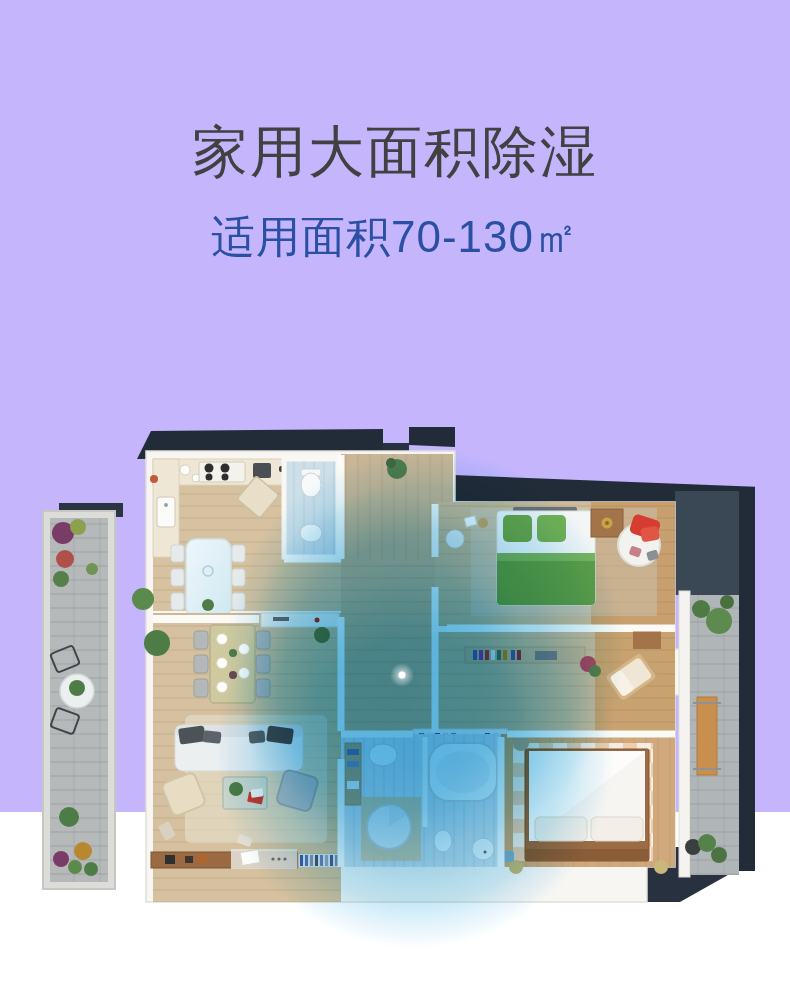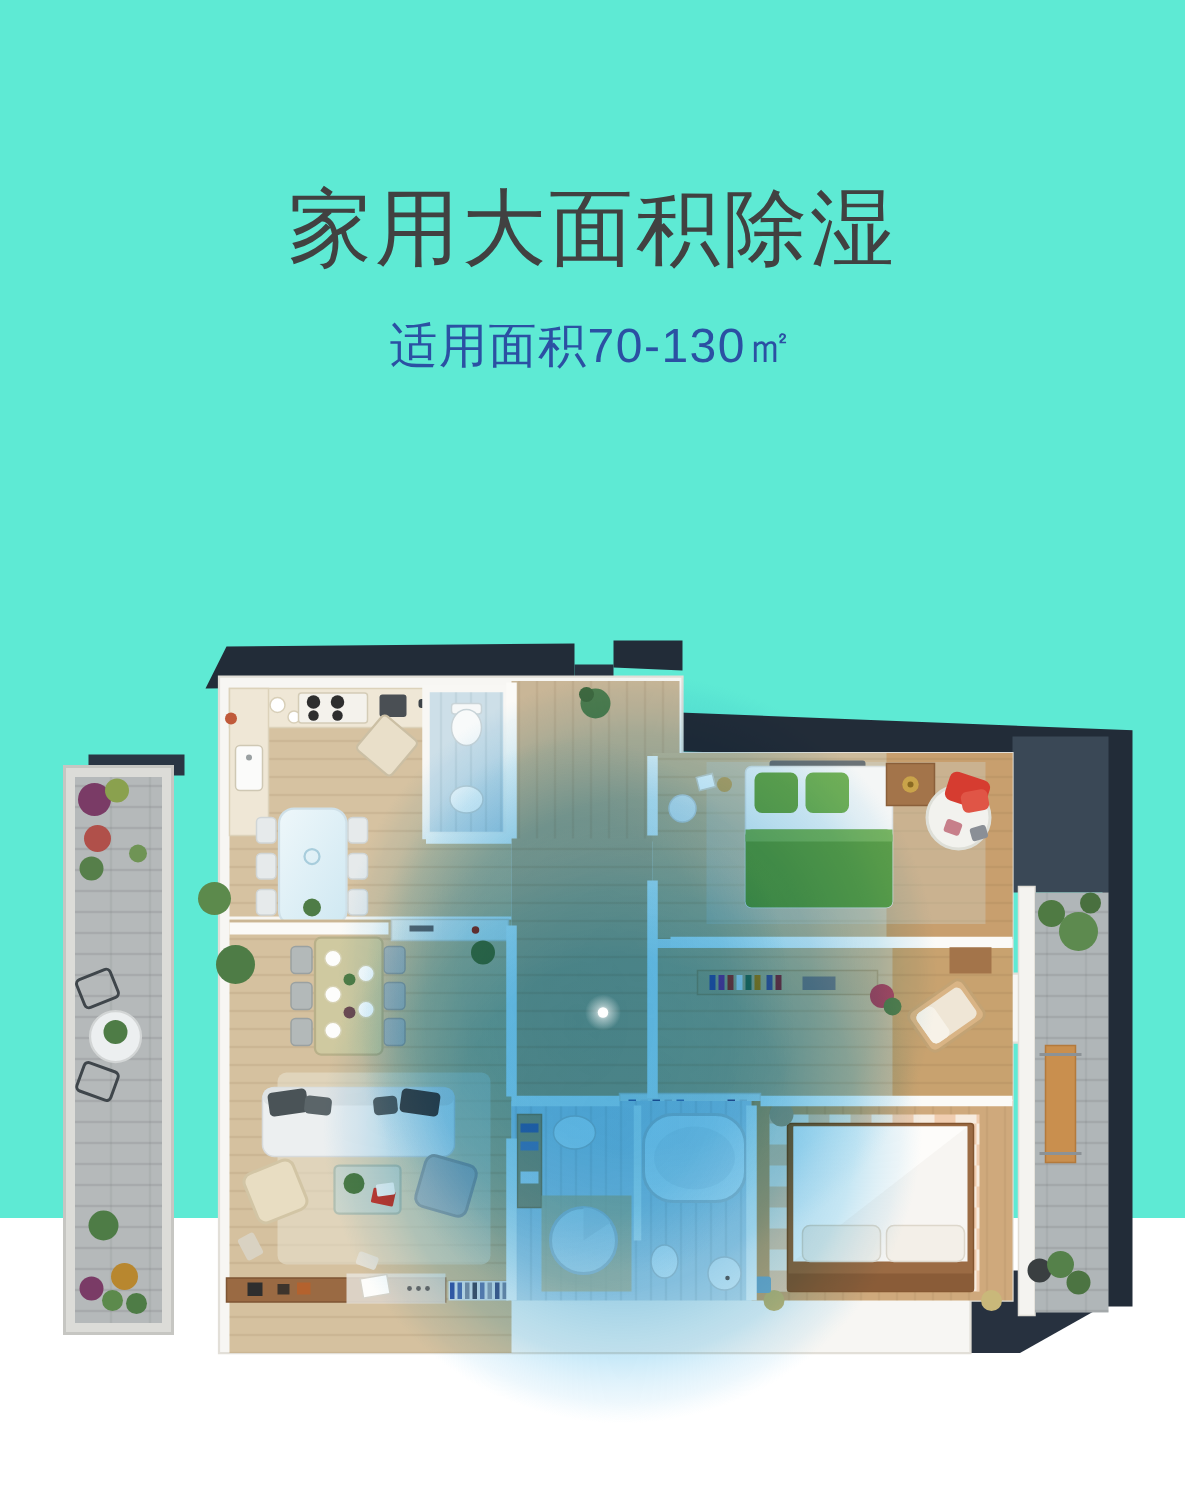--- a/index.html
+++ b/index.html
@@ -1,30 +1,30 @@
 <!DOCTYPE html>
 <html><head>
 <meta charset="utf-8">
 <style>
   html,body{margin:0;padding:0;}
   body{
     width:790px;height:1006px;background:#ffffff;overflow:hidden;
     font-family:"Liberation Sans","DejaVu Sans",sans-serif;
     -webkit-font-smoothing:antialiased;
   }
-  .page{width:790px;height:812px;position:relative;background:#5eead4;}
+  .page{width:790px;height:812px;position:relative;background:#c4b5fd;}
   .hero{ text-align:center; }
   .title{
     margin:0;padding-top:116px;
     font-size:56px;line-height:1.3;font-weight:500;
     color:#414141;letter-spacing:2px;
   }
   .subtitle{
     margin:22px 0 0 0;
-    font-size:32px;line-height:1.2;font-weight:500;
+    font-size:44px;line-height:1.2;font-weight:500;
     color:#2b50a3;letter-spacing:1px;
   }
   .desc{
     margin:18px auto 0 auto;max-width:640px;
     font-size:17px;line-height:1.95;font-weight:400;
     color:#5a5a5a;letter-spacing:.5px;
   }
   .floorplan-wrap{
     position:absolute;left:35px;top:398px;width:720px;height:582px;
   }

